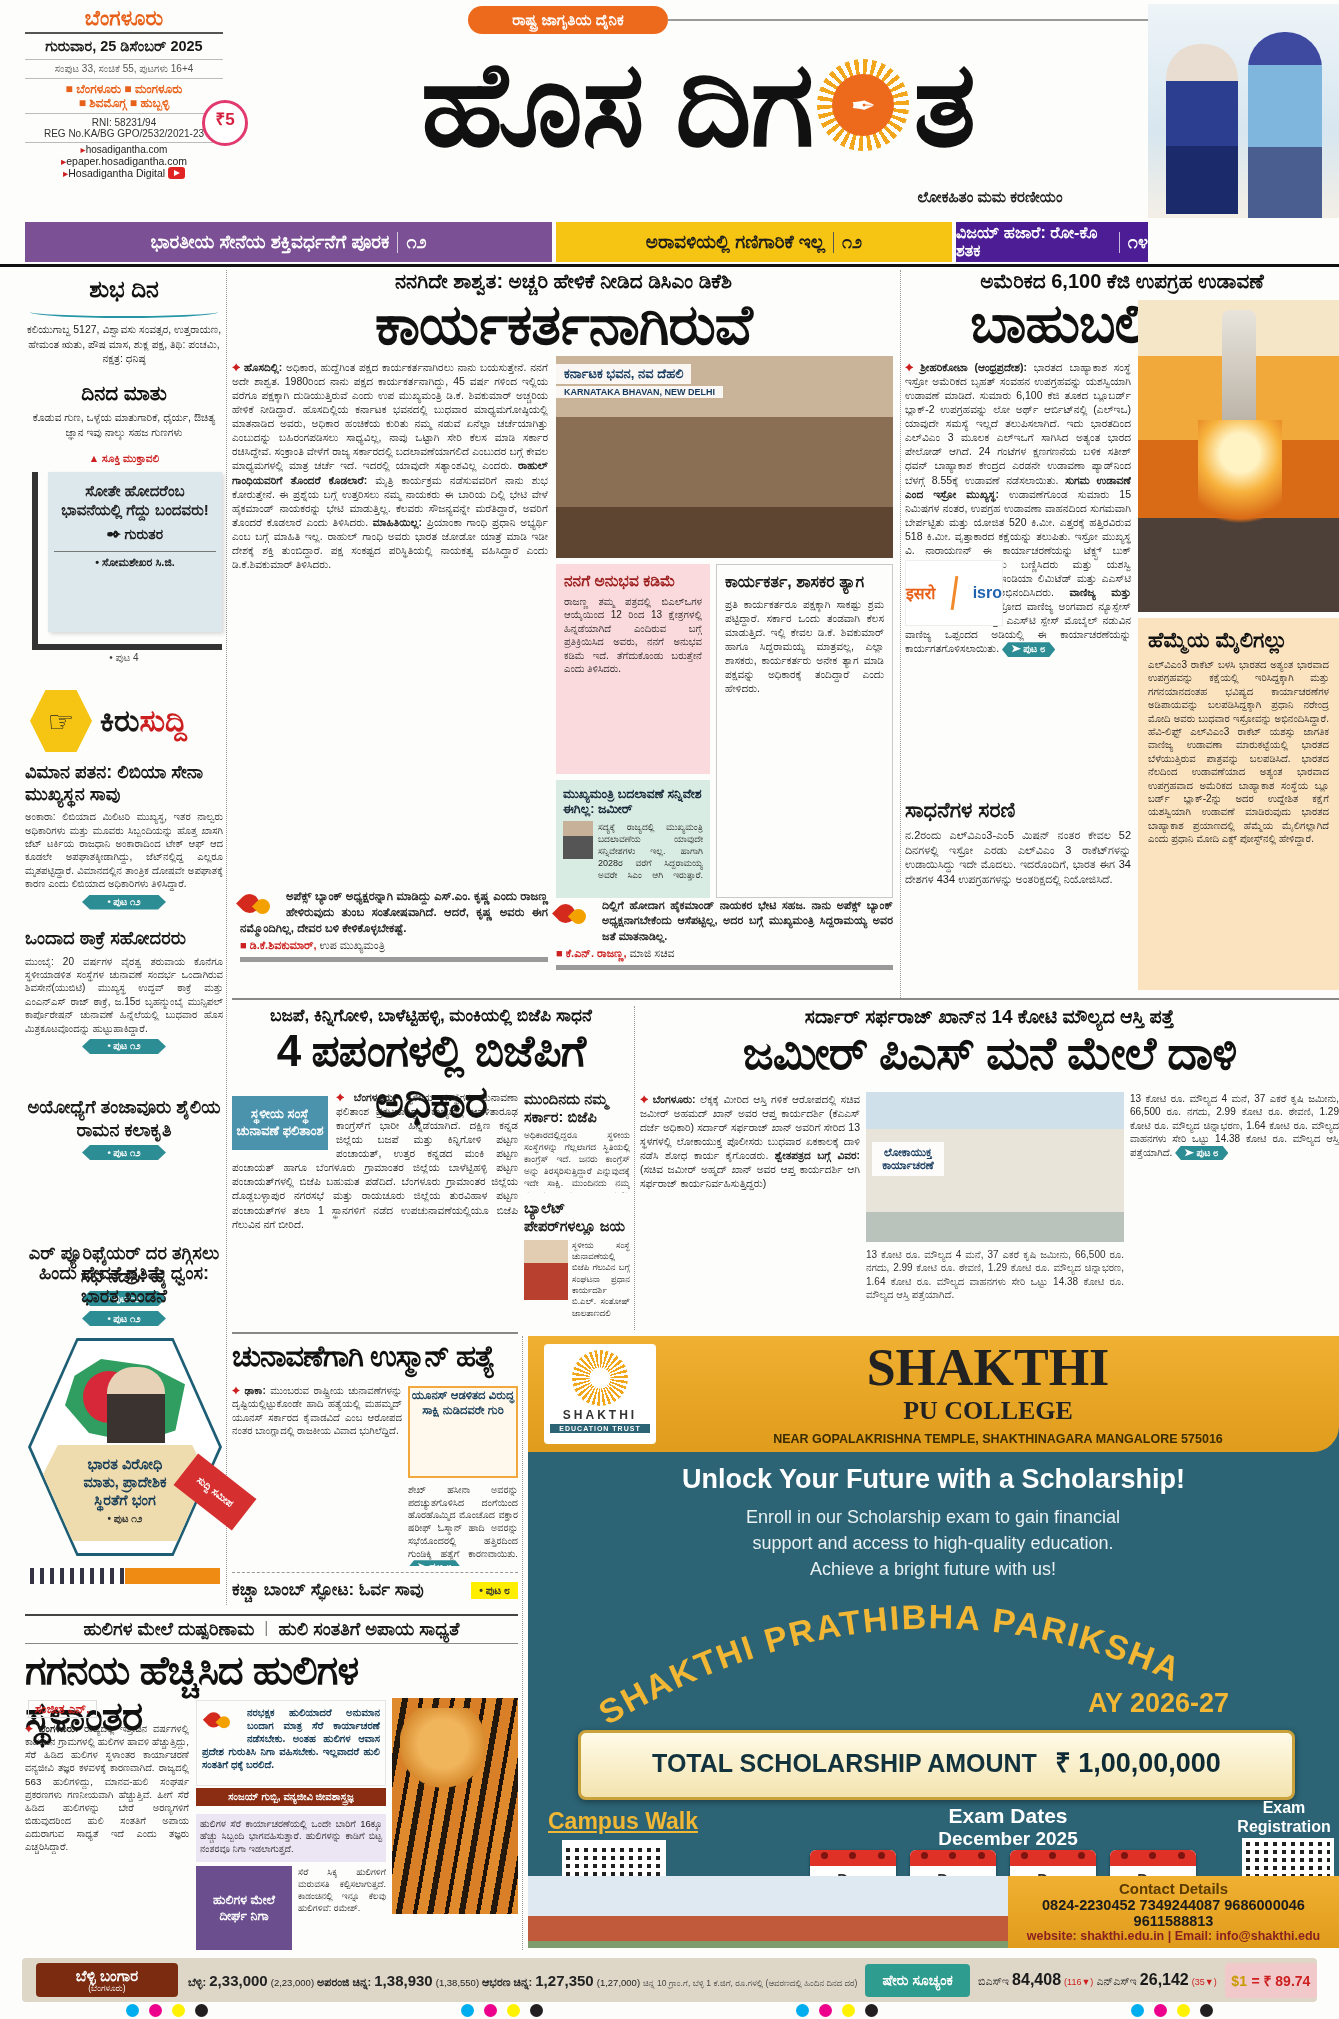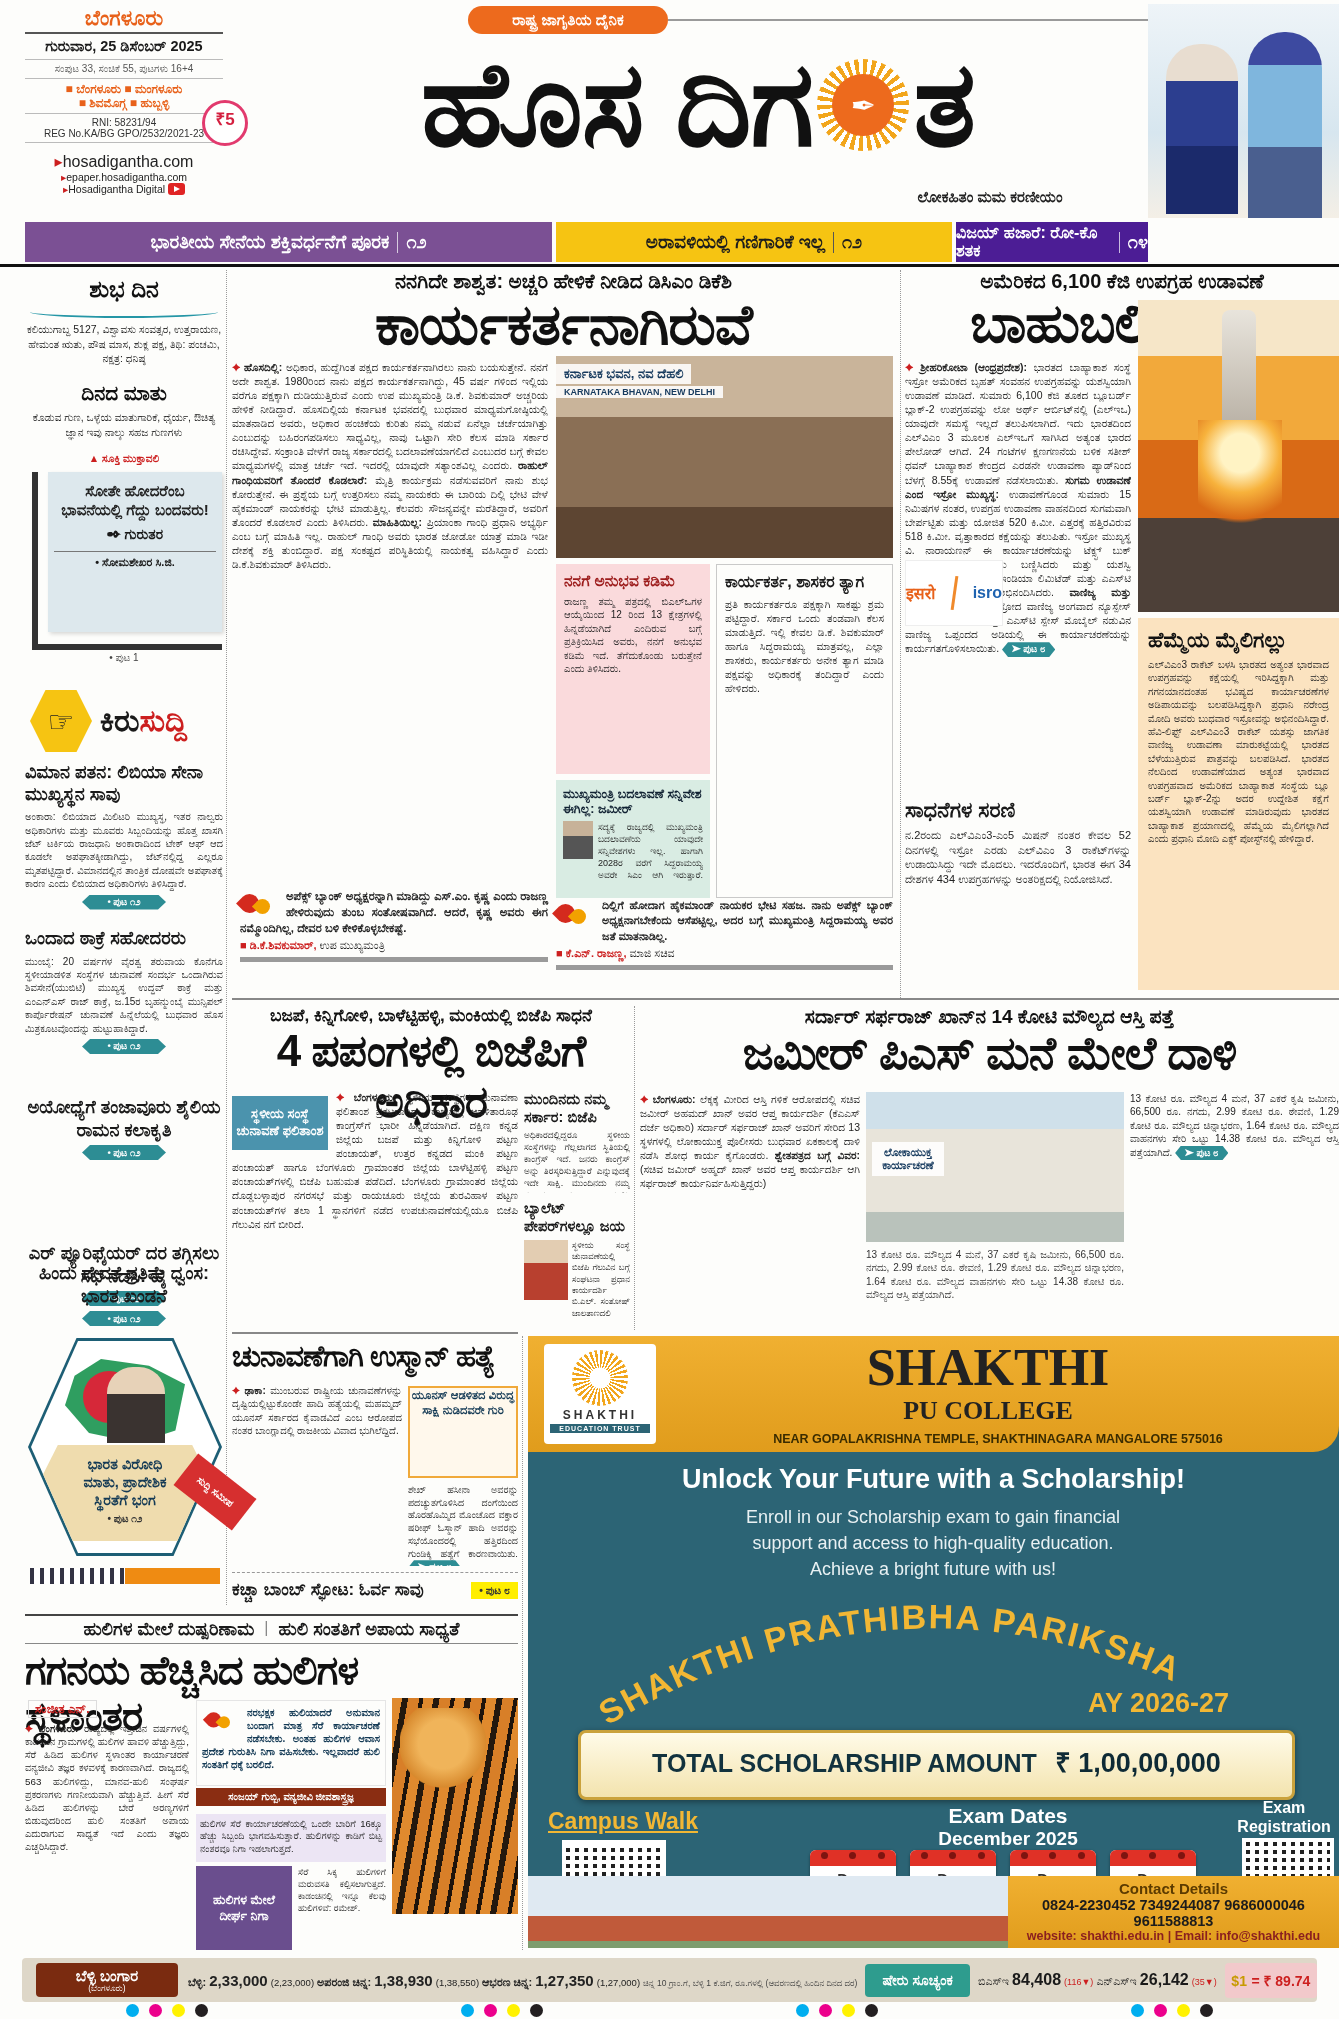--- a/index.html
+++ b/index.html
@@ -62,21 +62,21 @@
 <div class="page">
 
   <div class="abs" style="left:25px;top:6px;width:198px;">
     <div class="b orange c" style="font-size:21px;border-bottom:2px solid #555;padding-bottom:2px;">ಬೆಂಗಳೂರು</div>
     <div class="b c" style="font-size:14.5px;padding:4px 0;">ಗುರುವಾರ, 25 ಡಿಸೆಂಬರ್ 2025</div>
     <div class="hr c" style="font-size:10px;color:#555;padding:3px 0;">ಸಂಪುಟ 33, ಸಂಚಿಕೆ 55, ಪುಟಗಳು 16+4</div>
     <div class="hr b c orange" style="font-size:12px;padding-top:3px;">■ ಬೆಂಗಳೂರು ■ ಮಂಗಳೂರು</div>
     <div class="b c orange" style="font-size:12px;padding-bottom:3px;">■ ಶಿವಮೊಗ್ಗ ■ ಹುಬ್ಬಳ್ಳಿ</div>
     <div class="hr c" style="font-size:10px;color:#333;padding-top:3px;">RNI: 58231/94</div>
     <div class="c" style="font-size:10px;color:#333;padding-bottom:3px;">REG No.KA/BG GPO/2532/2021-23</div>
-    <div class="hr c" style="font-size:16px;padding-top:9px;"><span class="red">▸</span><a style="color:#222;text-decoration:none;">hosadigantha.com</a></div>
+    <div class="hr c" style="font-size:10px;padding-top:1px;"><span class="red">▸</span><a style="color:#222;text-decoration:none;">hosadigantha.com</a></div>
     <div class="c" style="font-size:10.5px;"><span class="red">▸</span><a style="color:#222;text-decoration:none;">epaper.hosadigantha.com</a></div>
     <div class="c" style="font-size:10.5px;"><span class="red">▸</span><a style="color:#222;text-decoration:none;">Hosadigantha Digital</a> <span class="yt"></span></div>
   </div>
 
   <div class="abs c" style="left:202px;top:100px;width:40px;height:40px;border:3px solid #e23a6e;border-radius:50%;background:#fff;line-height:34px;font-weight:bold;color:#d41f3f;font-size:17px;">₹5</div>
 
   <div class="abs c" style="left:468px;top:6px;width:200px;height:28px;background:#ed6a1d;border-radius:14px;color:#fff;font-weight:bold;font-size:15px;line-height:28px;">ರಾಷ್ಟ್ರ ಜಾಗೃತಿಯ ದೈನಿಕ</div>
   <div class="abs" style="left:668px;top:19px;width:660px;height:2px;background:#9a9a9a;"></div>
 
   <div class="abs" style="left:248px;top:26px;width:900px;height:158px;display:flex;align-items:center;justify-content:center;">
@@ -117,21 +117,21 @@
   <div class="abs c" style="left:25px;top:410px;width:198px;font-size:10.5px;line-height:1.4;color:#222;">ಕೊಡುವ ಗುಣ, ಒಳ್ಳೆಯ ಮಾತುಗಾರಿಕೆ, ಧೈರ್ಯ, ಔಚಿತ್ಯ ಜ್ಞಾನ ಇವು ನಾಲ್ಕು ಸಹಜ ಗುಣಗಳು</div>
   <div class="abs c b red" style="left:25px;top:452px;width:198px;font-size:10.5px;">▲ ಸೂಕ್ತಿ ಮುಕ್ತಾವಲಿ</div>
 
   <div class="abs" style="left:32px;top:472px;width:184px;height:172px;border-left:6px solid #333;border-bottom:6px solid #333;">
     <div style="margin:0 0 0 10px;height:150px;background:#dde8ed;box-shadow:2px 2px 4px rgba(0,0,0,.15);padding:10px 6px 0;">
       <div class="c b" style="font-size:15px;line-height:1.25;color:#222;">ಸೋತೇ ಹೋದರೆಂಬ ಭಾವನೆಯಲ್ಲಿ ಗೆದ್ದು ಬಂದವರು!</div>
       <div class="c b" style="font-size:14px;margin-top:6px;">✒ ಗುರುತರ</div>
       <div class="c b" style="font-size:11px;margin-top:8px;border-top:1px solid #777;padding-top:4px;">• ಸೋಮಶೇಖರ ಸಿ.ಜಿ.</div>
     </div>
   </div>
-  <div class="abs c" style="left:32px;top:652px;width:184px;font-size:10px;color:#444;">• ಪುಟ 1</div>
+  <div class="abs c" style="left:32px;top:652px;width:184px;font-size:10px;color:#444;">• ಪುಟ 4</div>
 
   <div class="abs" style="left:30px;top:688px;width:198px;height:66px;display:flex;align-items:center;">
     <span class="hex" style="width:62px;height:62px;background:#f6c412;display:flex;align-items:center;justify-content:center;font-size:30px;color:#222;">☞</span>
     <span class="b" style="font-size:30px;margin-left:8px;">ಕಿರು</span>
     <span class="b red" style="font-size:30px;text-align:center;">ಸುದ್ದಿ</span>
   </div>
 
   <div class="abs" style="left:25px;top:762px;width:198px;">
     <div class="b" style="font-size:18px;line-height:1.2;">ವಿಮಾನ ಪತನ: ಲಿಬಿಯಾ ಸೇನಾ ಮುಖ್ಯಸ್ಥನ ಸಾವು</div>
     <div class="body-txt j" style="margin-top:5px;font-size:10px;">ಅಂಕಾರಾ: ಲಿಬಿಯಾದ ಮಿಲಿಟರಿ ಮುಖ್ಯಸ್ಥ, ಇತರ ನಾಲ್ವರು ಅಧಿಕಾರಿಗಳು ಮತ್ತು ಮೂವರು ಸಿಬ್ಬಂದಿಯನ್ನು ಹೊತ್ತ ಖಾಸಗಿ ಜೆಟ್ ಟರ್ಕಿಯ ರಾಜಧಾನಿ ಅಂಕಾರಾದಿಂದ ಟೇಕ್ ಆಫ್ ಆದ ಕೂಡಲೇ ಅಪಘಾತಕ್ಕೀಡಾಗಿದ್ದು, ಜೆಟ್‌ನಲ್ಲಿದ್ದ ಎಲ್ಲರೂ ಮೃತಪಟ್ಟಿದ್ದಾರೆ. ವಿಮಾನದಲ್ಲಿನ ತಾಂತ್ರಿಕ ದೋಷವೇ ಅಪಘಾತಕ್ಕೆ ಕಾರಣ ಎಂದು ಲಿಬಿಯಾದ ಅಧಿಕಾರಿಗಳು ತಿಳಿಸಿದ್ದಾರೆ.</div>

